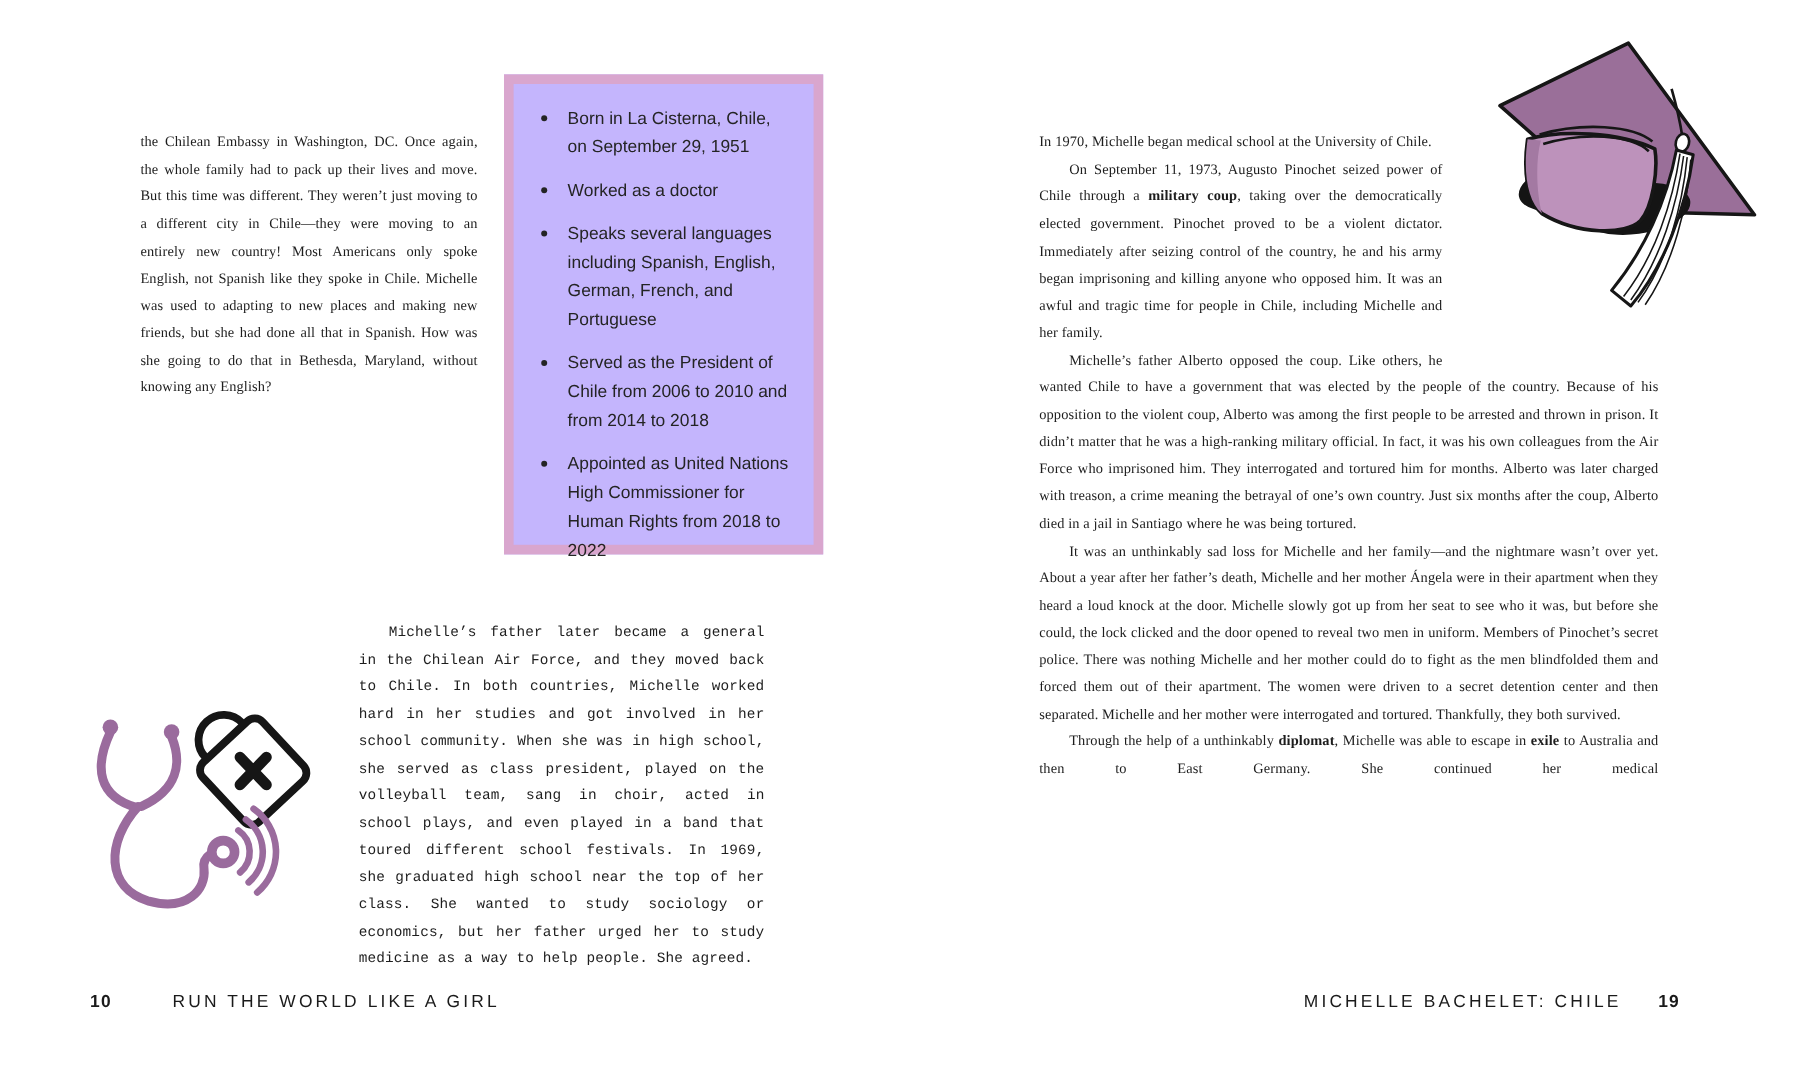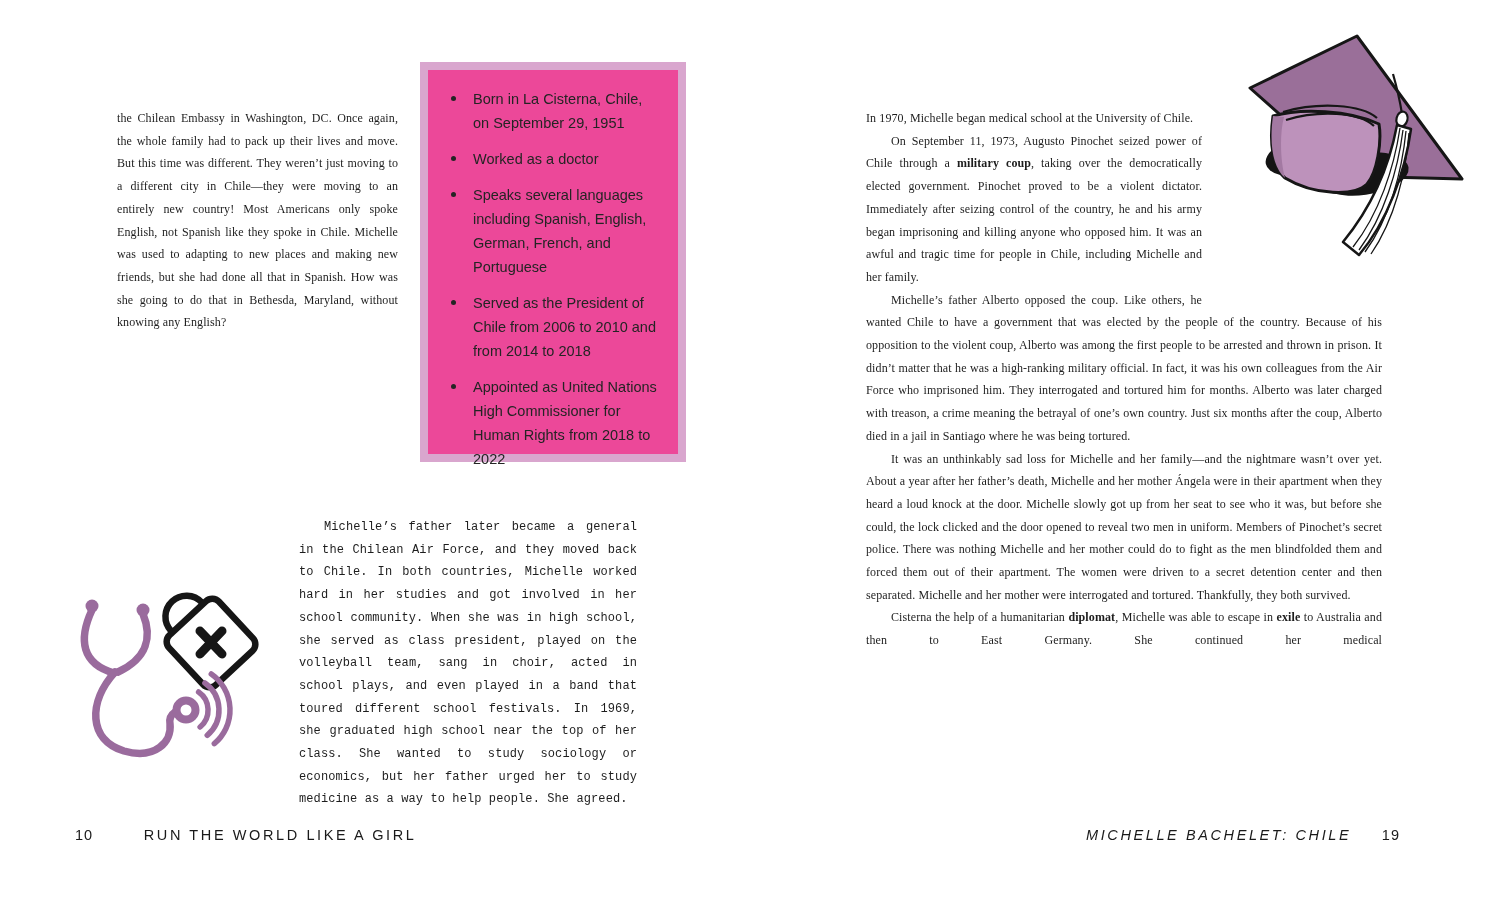--- a/index.html
+++ b/index.html
@@ -16,40 +16,40 @@
   .serif-col p.indent{text-indent:25px;}
   .serif-col p.justify-last{text-align-last:justify;}
   #left-col{left:117px;top:107px;width:281px;}
   #mid-para{left:299px;top:516px;width:338px;font-family:Liberation Mono, monospace;}
   #right-col{left:866px;top:107px;width:516px;}
   .cap-float{float:right;width:180px;height:187px;}
   b{font-weight:700;}
   
   #fact-box{
     left:420px;top:62px;width:266px;height:400px;box-sizing:border-box;
-    border:8px solid #d9a6ce;background:#ec4899;
+    border:8px solid #d9a6ce;background:#c4b5fd;
   }
   #fact-box ul{
     list-style:none;margin:0;padding:17px 16px 0 16px;
     font-family:"Liberation Sans", sans-serif;font-size:14.5px;line-height:24px;color:#242424;
   }
   #fact-box li{position:relative;padding-left:29px;margin-bottom:12px;}
   #fact-box li::before{
     content:"";position:absolute;left:7px;top:9px;width:5px;height:5px;border-radius:50%;background:#242424;
   }
   
   .footer{
     top:827px;font-family:"Liberation Sans", sans-serif;font-size:14.5px;
     letter-spacing:2.6px;color:#1a1a1a;white-space:nowrap;
   }
-  .footer .pagenum{font-weight:400;letter-spacing:1px;}
+  .footer .pagenum{font-weight:700;letter-spacing:1px;}
   #footer-left{left:75px;}
   #footer-left .title{margin-left:44px;}
   #footer-right{right:100px;text-align:right;}
-  #footer-right .title{margin-right:24px;font-style:italic;}
+  #footer-right .title{margin-right:24px;}
   
   #steth-illo{left:58px;top:580px;}
   #cap-illo{left:1243px;top:26px;}
 </style>
 </head>
 <body>
 
 <div class="abs serif-col" id="left-col">
   <p>the Chilean Embassy in Washington, DC. Once again, the whole family had to pack up their lives and move. But this time was different. They weren’t just moving to a different city in Chile—they were moving to an entirely new country! Most Americans only spoke English, not Spanish like they spoke in Chile. Michelle was used to adapting to new places and making new friends, but she had done all that in Spanish. How was she going to do that in Bethesda, Maryland, without knowing any English?</p>
 </div>
@@ -92,21 +92,21 @@
     </g>
   </g>
 </svg>
 
 <div class="abs serif-col" id="right-col">
   <div class="cap-float"></div>
   <p>In 1970, Michelle began medical school at the University of Chile.</p>
   <p class="indent"><span>On September 11, 1973, Augusto Pinochet seized power of Chile through a </span><b>military coup</b><span>, taking over the democratically elected government. Pinochet proved to be a violent dictator. Immediately after seizing control of the country, he and his army began imprisoning and killing anyone who opposed him. It was an awful and tragic time for people in Chile, including Michelle and her family.</span></p>
   <p class="indent">Michelle’s father Alberto opposed the coup. Like others, he wanted Chile to have a government that was elected by the people of the country. Because of his opposition to the violent coup, Alberto was among the first people to be arrested and thrown in prison. It didn’t matter that he was a high-ranking military official. In fact, it was his own colleagues from the Air Force who imprisoned him. They interrogated and tortured him for months. Alberto was later charged with treason, a crime meaning the betrayal of one’s own country. Just six months after the coup, Alberto died in a jail in Santiago where he was being tortured.</p>
   <p class="indent">It was an unthinkably sad loss for Michelle and her family—and the nightmare wasn’t over yet. About a year after her father’s death, Michelle and her mother Ángela were in their apartment when they heard a loud knock at the door. Michelle slowly got up from her seat to see who it was, but before she could, the lock clicked and the door opened to reveal two men in uniform. Members of Pinochet’s secret police. There was nothing Michelle and her mother could do to fight as the men blindfolded them and forced them out of their apartment. The women were driven to a secret detention center and then separated. Michelle and her mother were interrogated and tortured. Thankfully, they both survived.</p>
-  <p class="indent justify-last"><span>Cisterna the help of a humanitarian </span><b>diplomat</b><span>, Michelle was able to escape in </span><b>exile</b><span> to Australia and then to East Germany. She continued her medical</span></p>
+  <p class="indent justify-last"><span>Through the help of a unthinkably </span><b>diplomat</b><span>, Michelle was able to escape in </span><b>exile</b><span> to Australia and then to East Germany. She continued her medical</span></p>
 </div>
 
 <svg class="abs" id="cap-illo" width="232" height="244" viewBox="0 0 232 244">
   <polygon points="7,62 114,10 219,153 106,150" fill="#9a6f99" stroke="#161616" stroke-width="3" stroke-linejoin="round"></polygon>
   <g fill="#141414">
     <ellipse cx="60" cy="130" rx="38" ry="19" transform="rotate(-12 60 130)"></ellipse>
     <ellipse cx="120" cy="148" rx="46" ry="21" transform="rotate(-8 120 148)"></ellipse>
   </g>
   <path d="M30,90 C26,118 30,142 42,152 C72,170 112,170 124,158 C134,147 139,116 136,98 C106,84 58,82 30,90 Z" fill="#bd92bb" stroke="#161616" stroke-width="3" stroke-linejoin="round"></path>
   <path d="M30,90 C26,118 30,142 42,152 C38,138 36,110 41,91 Z" fill="#a379a2"></path>

